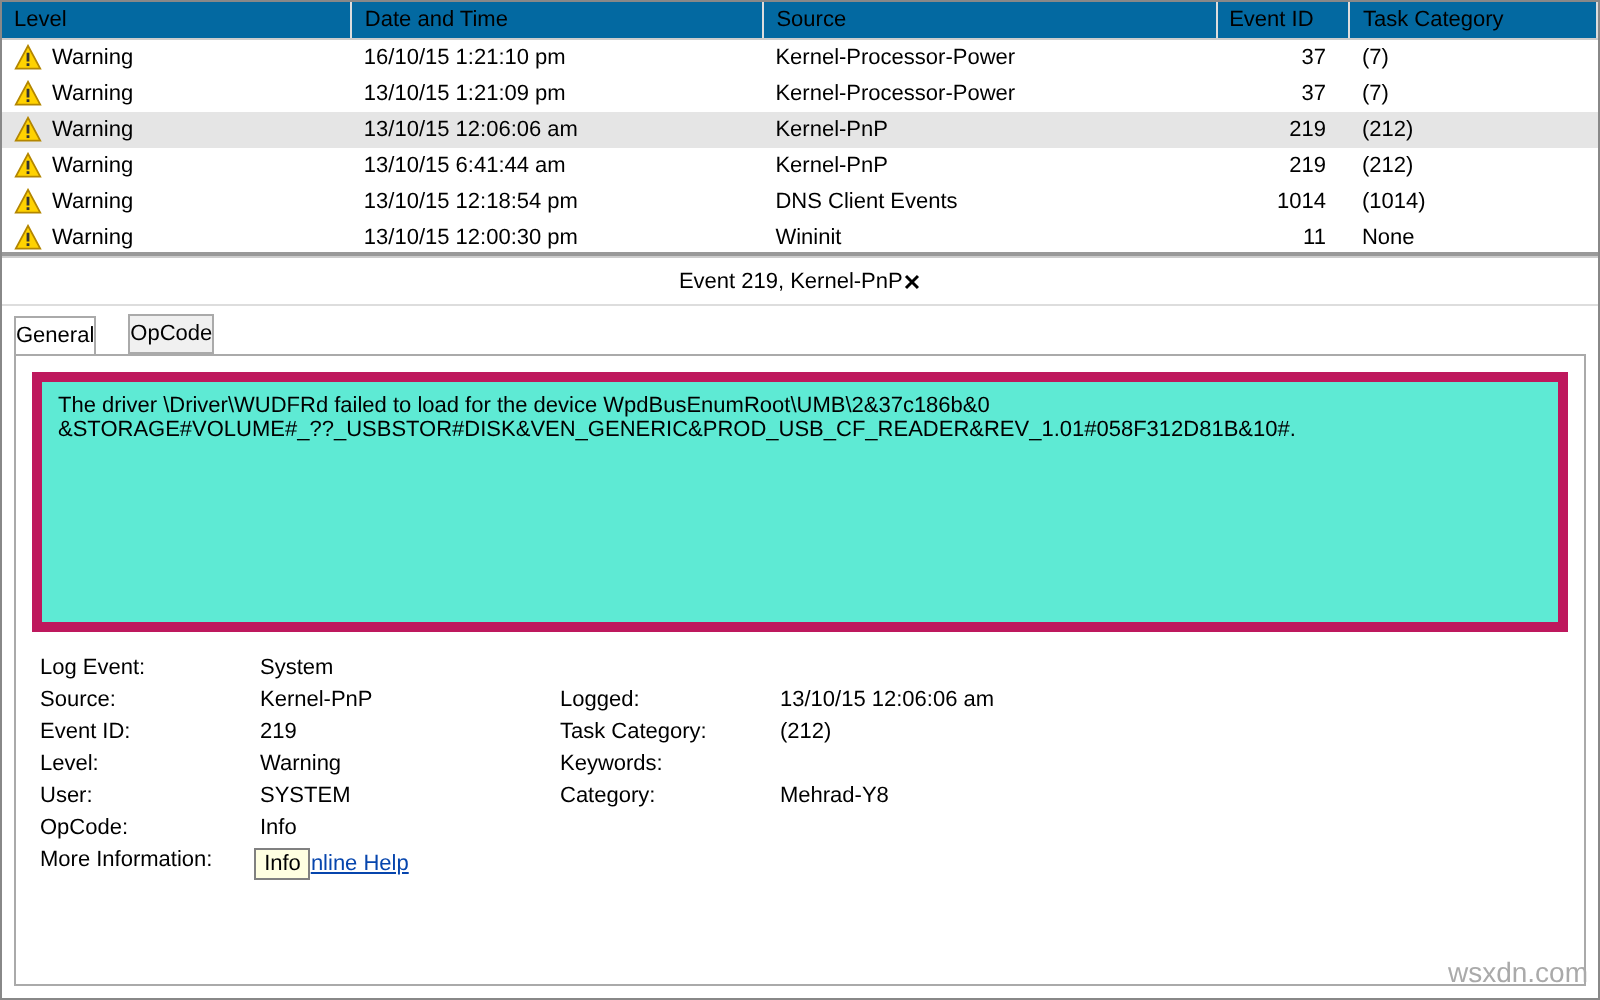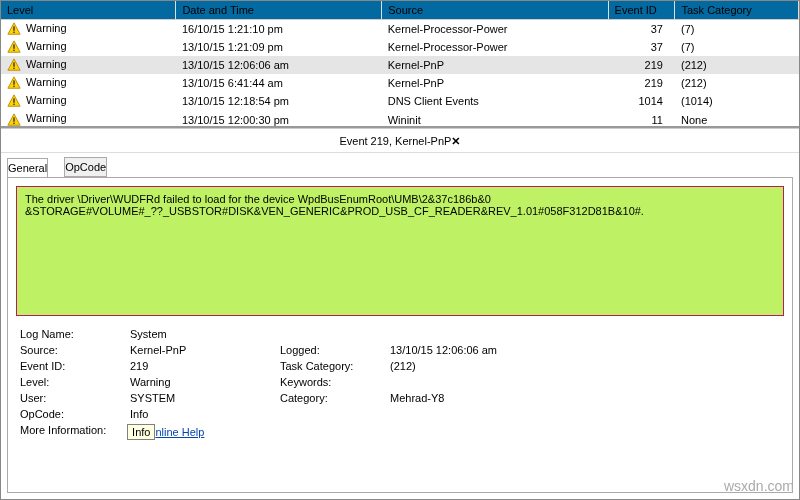--- a/index.html
+++ b/index.html
@@ -21,21 +21,21 @@
     
     .detail-panel { flex: 1; display: flex; flex-direction: column; border-top: 1px solid #ccc; }
     .detail-header { padding: 6px 10px 4px; border-bottom: 1px solid #ddd; display: flex; justify-content: center; }
     .detail-header .close { cursor: pointer; font-weight: bold; }
     
     .tabs { padding: 4px 6px 0; }
     .tab { display: inline-block; padding: 3px 0; border: 1px solid #aaa; border-bottom: none; background: #fff; margin-right: 16px; cursor: pointer; position: relative; top: 1px; }
     .tab.inactive { background: #f0f0f0; border-bottom: 1px solid #aaa; top: 0; }
     
     .tab-content { border: 1px solid #aaa; margin: 0 6px 6px; flex: 1; display: flex; flex-direction: column; padding: 8px; }
-    .msg-box { border: 1px solid #be185d; padding: 6px 8px; height: 130px; overflow: auto; background: #bef264; margin-bottom: 10px; }
+    .msg-box { border: 5px solid #be185d; padding: 6px 8px; height: 130px; overflow: auto; background: #5eead4; margin-bottom: 10px; }
     
     .props { display: grid; grid-template-columns: 110px 150px 110px 200px; row-gap: 4px; padding: 2px 4px; }
     .props .label { color: #000; }
     .link { color: #0645ad; text-decoration: underline; cursor: pointer; }
     .tooltip { position: relative; display: inline-block; border: 1px solid #808080; background: #ffffe1; padding: 1px 4px; margin-left: -28px; }
     
     .watermark { position: absolute; right: 6px; bottom: 6px; color: #aaa; font-size: 14px; }
     
     ::-webkit-scrollbar { width: 16px; }
     ::-webkit-scrollbar-track { background: #f0f0f0; }
@@ -134,21 +134,21 @@
   </div>
   <div class="tabs">
     <span class="tab">General</span><span class="tab inactive">OpCode</span>
   </div>
   <div class="tab-content">
     <div class="msg-box">
       <div>The driver \Driver\WUDFRd failed to load for the device WpdBusEnumRoot\UMB\2&amp;37c186b&amp;0</div>
       <div>&amp;STORAGE#VOLUME#_??_USBSTOR#DISK&amp;VEN_GENERIC&amp;PROD_USB_CF_READER&amp;REV_1.01#058F312D81B&amp;10#.</div>
     </div>
     <div class="props">
-      <div class="label">Log Name:</div>
+      <div class="label">Log Event:</div>
       <div>System</div>
       <div></div>
         <div></div>
 
       <div class="label">Source:</div>
       <div>Kernel-PnP</div>
       <div class="label">Logged:</div>
       <div>13/10/15 12:06:06 am</div>
 
       <div class="label">Event ID:</div>

